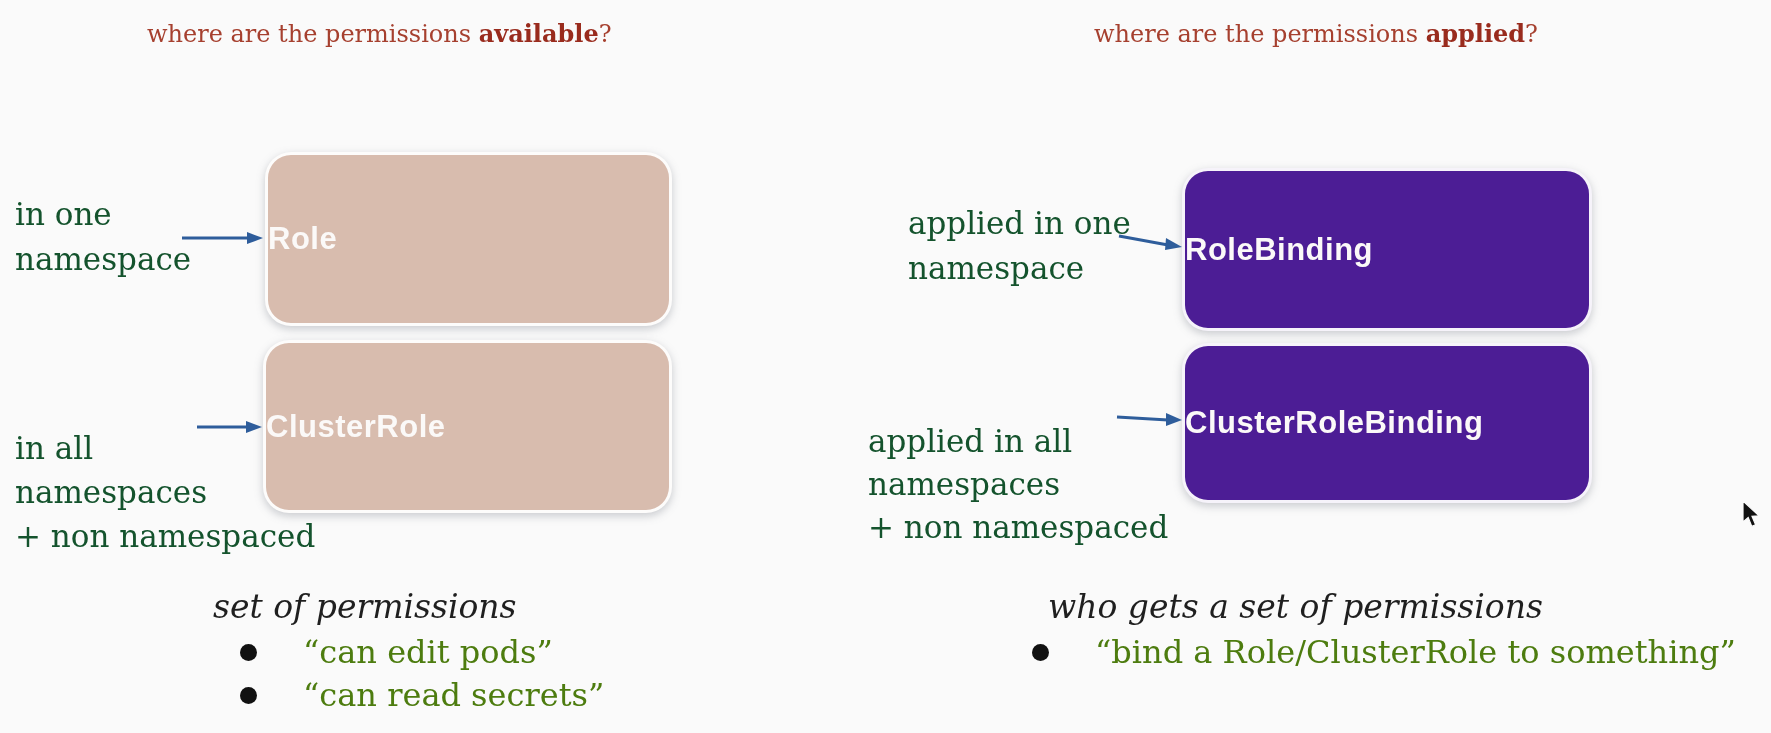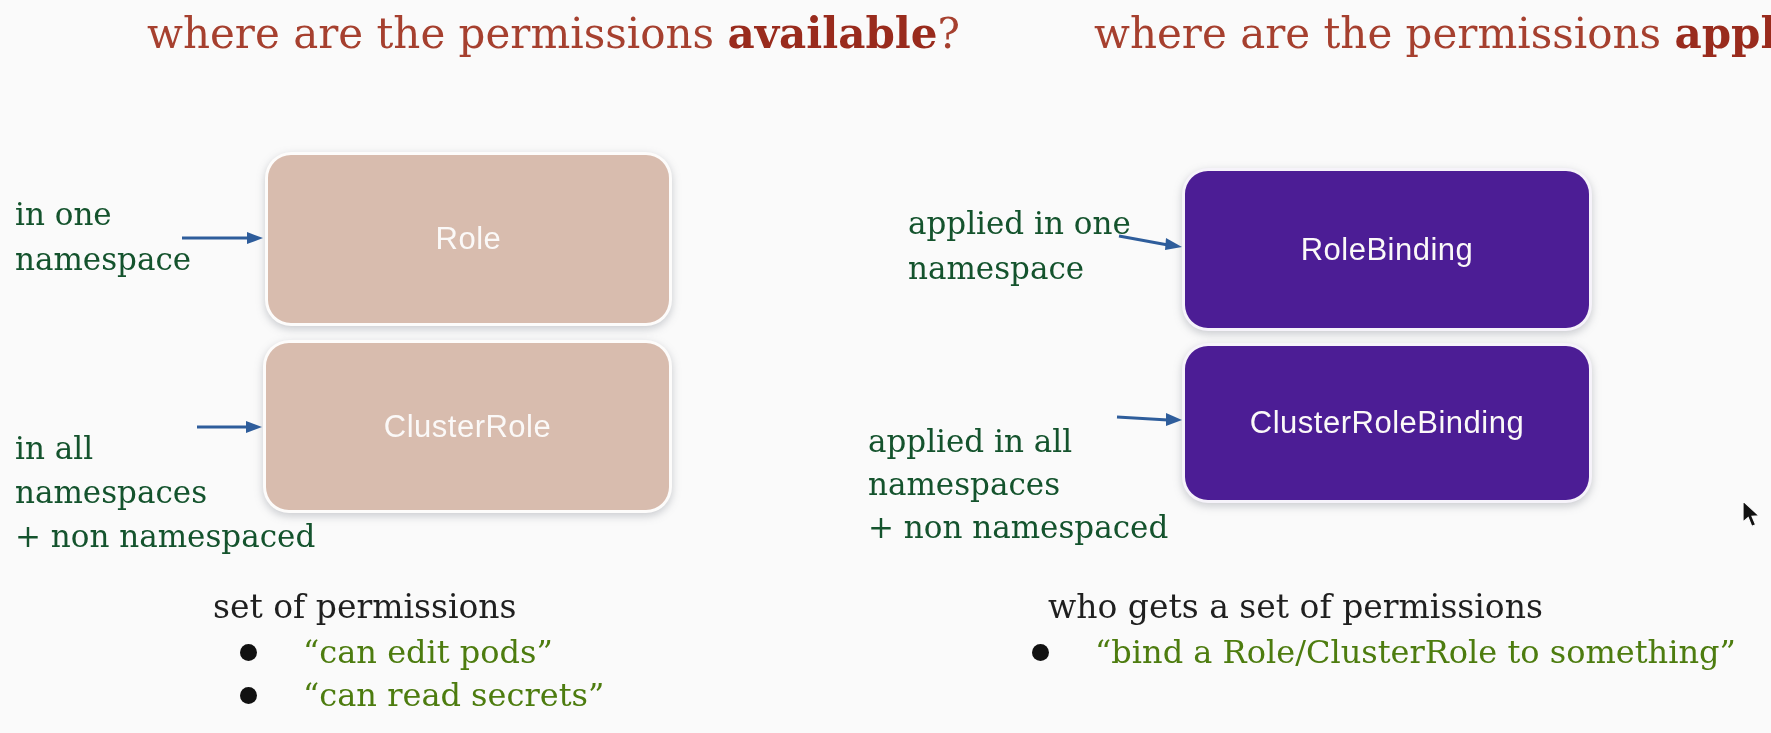--- a/index.html
+++ b/index.html
@@ -7,36 +7,36 @@
     position:relative;
     width:1771px;height:733px;
     background:#fafafa;
     overflow:hidden;
     font-family:"DejaVu Serif", serif;
     color:#212121;
   }
   
   .question{
     position:absolute;top:12px;
-    font-size:42px;line-height:44px;
+    font-size:24px;line-height:44px;
     color:#a6402f;white-space:nowrap;
   }
   .question .em{font-weight:700;color:#992b1d;}
   .q-left{left:147px;}
   .q-right{left:1050px;margin-left:44px;}
 
   
   .cbox{
     position:absolute;
     border-radius:26px;
     border:3px solid rgba(255,255,255,0.95);
     box-shadow:0 3px 9px rgba(110,115,125,0.35);
-    display:flex;align-items:center;justify-content:center;
+    display:flex;align-items:center;justify-content:flex-start;
     font-family:"Liberation Sans", sans-serif;
-    font-weight:400;font-size:31px;color:#fbf9f8;
+    font-weight:700;font-size:31px;color:#fbf9f8;
     letter-spacing:0.5px;
   }
   .cbox.role{background:#d8bcae;}
   .cbox.binding{background:#4c1d95;}
   #box-role{left:265px;top:152px;width:401px;height:168px;}
   #box-clusterrole{left:263px;top:340px;width:403px;height:167px;}
   #box-rolebinding{left:1182px;top:168px;width:404px;height:157px;}
   #box-clusterrolebinding{left:1182px;top:343px;width:404px;height:154px;}
 
   
@@ -48,21 +48,21 @@
   #note-left-one{left:15px;top:192px;}
   #note-left-all{left:15px;top:426px;line-height:44px;}
   #note-right-one{left:868px;top:201px;margin-left:40px;}
   #note-right-all{left:868px;top:420px;line-height:43px;}
 
   .arrow{position:absolute;}
 
   
   .summary-title{
     position:absolute;font-size:33px;line-height:38px;
-    color:#1f1f1f;white-space:nowrap;
+    color:#1f1f1f;white-space:nowrap;font-style:italic;
   }
   #summary-left-title{left:213px;top:588px;}
   #summary-right-title{left:1048px;top:588px;text-align:center;}
   .bullet-dot{
     position:absolute;width:17px;height:17px;border-radius:50%;
     background:#111;
   }
   .bullet-text{
     position:absolute;font-size:32px;line-height:38px;
     color:#4d7c0f;white-space:nowrap;

